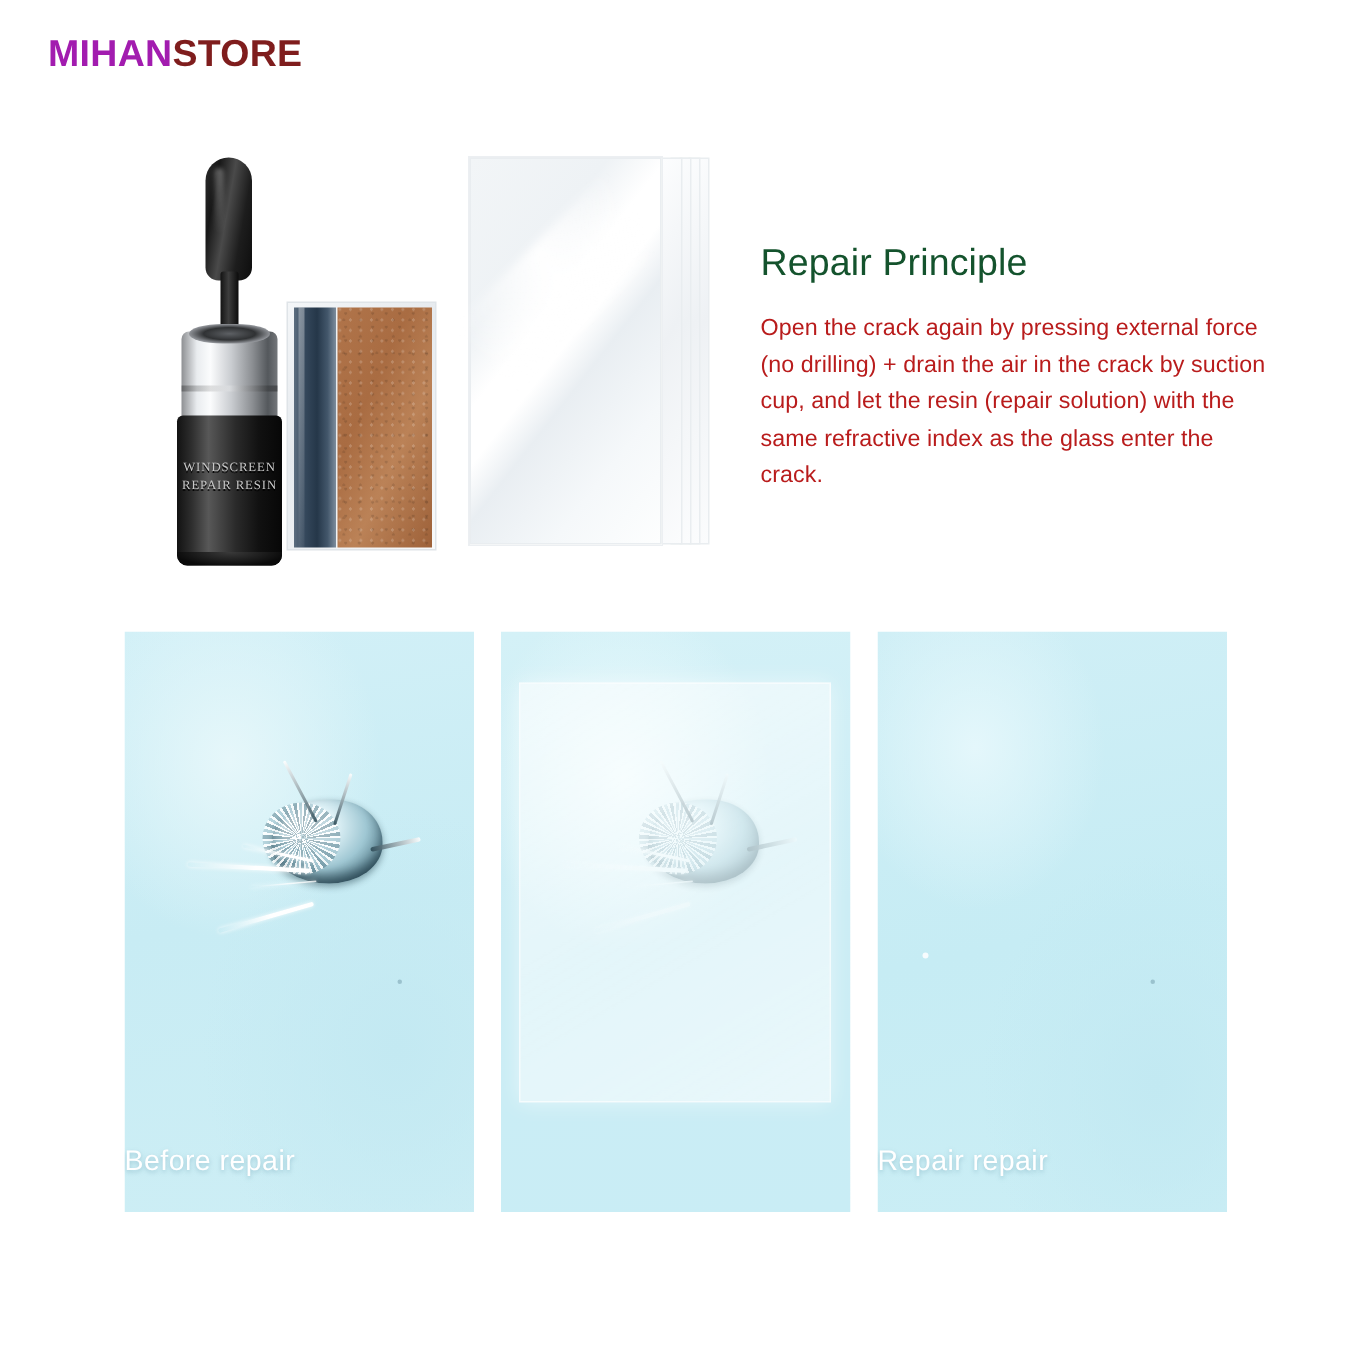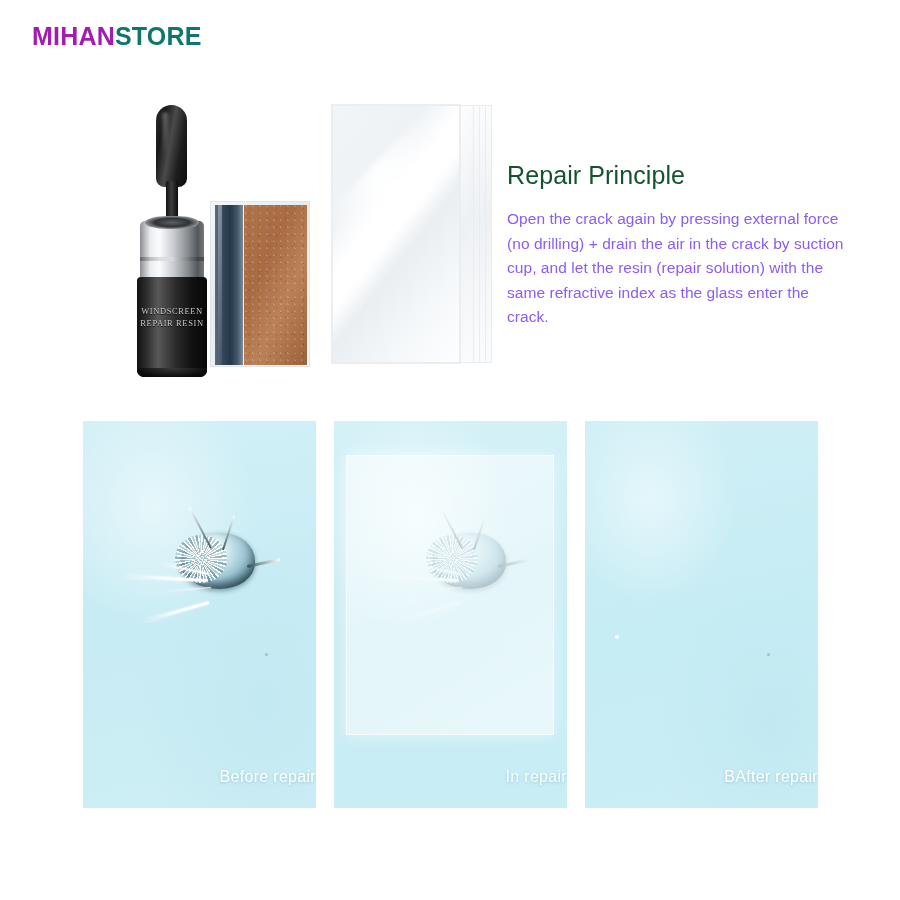--- a/index.html
+++ b/index.html
@@ -12,27 +12,27 @@
   }
   .page { position: relative; width: 900px; height: 900px; background: #fff; }
 
   
   .brand {
     position: absolute; left: 32px; top: 24px;
     font-size: 25px; font-weight: 600; letter-spacing: 0.2px;
     line-height: 1;
   }
   .brand-a { color: #a21caf; }
-  .brand-b { color: #0f766e; }
+  .brand-b { color: #7f1d1d; }
 
   
   .hero { position: absolute; left: 0; top: 95px; width: 900px; height: 300px; }
 
   .product-stage {
-    position: absolute; left: 102px; top: 0; width: 390px; height: 300px;
+    position: absolute; left: 83px; top: 0; width: 390px; height: 300px;
   }
 
   
   .bottle { position: absolute; left: 25px; top: 10px; width: 90px; height: 275px; }
   .bottle-bulb {
     position: absolute; left: 29px; top: 0; width: 31px; height: 82px;
     background: linear-gradient(100deg,#2c2c2c 0%,#181818 22%,#4a4a4a 46%,#1d1d1d 72%,#0d0d0d 100%);
     border-radius: 16px 16px 9px 9px;
   }
   .bottle-bulb::after{
@@ -123,21 +123,21 @@
     transform: rotate(-46deg); transform-origin: 50% 50%; filter: blur(3px);
   }
 
   
   .copy { position: absolute; left: 507px; top: 65px; width: 340px; }
   .copy-title {
     font-size: 25px; color: #14532d; font-weight: 400;
     line-height: 30px; letter-spacing: .1px; margin-bottom: 17px;
   }
   .copy-body {
-    font-size: 15.5px; color: #8b5cf6; line-height: 24.5px; letter-spacing: .05px;
+    font-size: 15.5px; color: #b91c1c; line-height: 24.5px; letter-spacing: .05px;
   }
 
   
   .panels {
     position: absolute; left: 83px; top: 421px;
     width: 735px; height: 387px;
     display: flex; justify-content: space-between;
   }
   .panel {
     position: relative; width: 233px; height: 387px; overflow: hidden;
@@ -215,22 +215,22 @@
   .film-overlay {
     position: absolute; left: 12px; top: 34px; width: 208px; height: 280px;
     background: linear-gradient(150deg, rgba(255,255,255,.62), rgba(255,255,255,.48) 55%, rgba(255,255,255,.58));
     border: 1px solid rgba(255,255,255,.55);
     box-shadow: 0 0 14px rgba(255,255,255,.5);
   }
   .faded { opacity: .30; }
 
   .panel-label {
     position: absolute; left: 0; right: 0; bottom: 22px;
-    text-align: right; color: #ffffff;
-    font-size: 16px; font-weight: 500; letter-spacing: .3px;
+    text-align: left; color: #ffffff;
+    font-size: 19px; font-weight: 500; letter-spacing: .3px;
     text-shadow: 0 1px 3px rgba(120,170,185,.55);
   }
   .label-dim { color: rgba(255,255,255,.93); }
 </style>
 </head>
 <body>
 
 <div class="page">
 
   <div class="brand">
@@ -301,25 +301,24 @@
         <div class="chip-core"></div>
         <div class="chip-shatter"></div>
         <div class="leg l1"></div>
         <div class="leg l2"></div>
         <div class="leg l3"></div>
         <div class="whisker w1"></div>
         <div class="whisker w2"></div>
         <div class="whisker w3"></div>
         <div class="whisker w4"></div>
       </div>
-      <div class="panel-label label-dim">In repair</div>
     </div>
 
     <div class="panel">
       <div class="panel-bg bg-c"></div>
       <div class="speck s1"></div>
       <div class="speck s2"></div>
-      <div class="panel-label">BAfter repair</div>
+      <div class="panel-label">Repair repair</div>
     </div>
 
   </div>
 
 </div>
 
 </body></html>

